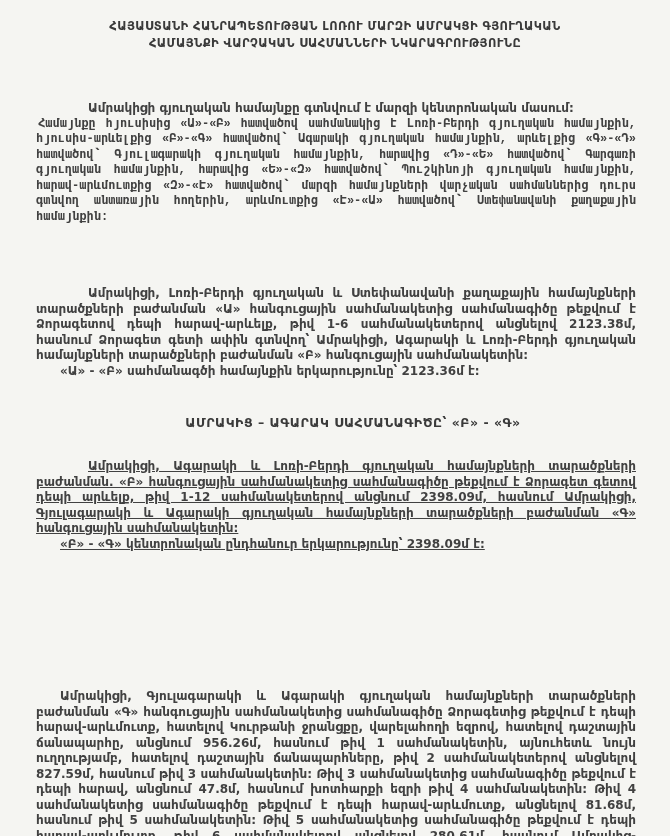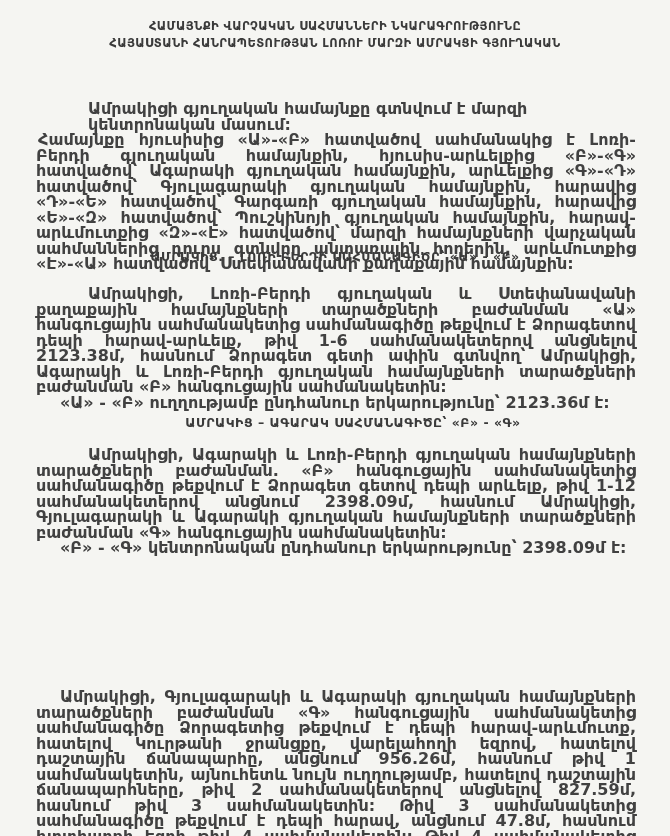--- a/index.html
+++ b/index.html
@@ -26,68 +26,67 @@
     text-align: center;
     font-size: 11.5px;
     line-height: 17px;
     letter-spacing: 0.4px;
     color: #3a3a3a;
   }
   .block {
     position: absolute;
     left: 36px;
     width: 600px;
-    font-size: 16px;
+    font-size: 12px;
     line-height: 15.5px;
     text-align: justify;
     color: #414141;
   }
   .intro { top: 101px; }
   .intro .centered-line { text-align: left; }
   .intro .line1 { padding-left: 52px; }
   .intro .line2 { padding-left: 60px; }
-  .intro .body { text-indent: 2px; }
+  .intro .body { text-indent: 2px; font-family: Liberation Mono, monospace; }
   .section-heading {
     position: absolute;
     left: 0;
     width: 670px;
     text-align: center;
     font-size: 12.5px;
     letter-spacing: 0.5px;
     color: #3a3a3a;
   }
   .h1 { top: 249px; }
   .p1 { top: 286px; }
   .h2 { top: 415px; margin-left: 18px; }
-  .p2 { top: 447px; }
+  .p2 { top: 459px; text-decoration: underline; }
   .h3 { top: 589px; }
   .p3 { top: 645px; }
   .para-first { text-indent: 52px; }
   .total-line { text-indent: 24px; margin-top: 0; }
   .p3 .para-first3 { text-indent: 24px; margin-top: 44px; }
 </style>
 </head>
 <body>
 
 <div class="page">
 
   <div class="doc-title">
+    <div>ՀԱՅԱՍՏԱՆԻ ՀԱՆՐԱՊԵՏՈՒԹՅԱՆ ԼՈՌՈՒ ՄԱՐԶԻ ԱՄՐԱԿՑԻ ԳՅՈՒՂԱԿԱՆ</div>
     <div>ՀԱՄԱՅՆՔԻ ՎԱՐՉԱԿԱՆ ՍԱՀՄԱՆՆԵՐԻ ՆԿԱՐԱԳՐՈՒԹՅՈՒՆԸ</div>
-    <div>ՀԱՅԱՍՏԱՆԻ ՀԱՆՐԱՊԵՏՈՒԹՅԱՆ ԼՈՌՈՒ ՄԱՐԶԻ ԱՄՐԱԿՑԻ ԳՅՈՒՂԱԿԱՆ</div>
   </div>
 
   <div class="block intro">
     <div class="centered-line line1">Ամրակիցի գյուղական  համայնքը գտնվում է մարզի կենտրոնական մասում:</div>
     <div class="body">Համայնքը հյուսիսից «Ա»-«Բ» հատվածով սահմանակից է Լոռի-Բերդի գյուղական համայնքին, հյուսիս-արևելքից «Բ»-«Գ» հատվածով՝ Ագարակի գյուղական համայնքին, արևելքից «Գ»-«Դ» հատվածով՝ Գյուլագարակի գյուղական համայնքին, հարավից «Դ»-«Ե» հատվածով՝ Գարգառի գյուղական համայնքին, հարավից «Ե»-«Զ» հատվածով՝ Պուշկինոյի գյուղական համայնքին, հարավ-արևմուտքից «Զ»-«Է» հատվածով՝ մարզի համայնքների վարչական սահմաններից դուրս գտնվող անտառային հողերին, արևմուտքից «Է»-«Ա» հատվածով՝ Ստեփանավանի քաղաքային համայնքին:</div>
   </div>
 
-  <div class="section-heading h1">ԱՄՐԱԿԻՑ.  – ԼՈՌԻ ԲԵՐԴԻ  ՍԱՀՄԱՆԱԳԻԾԸ՝ «Ա» - «Բ»</div>
   <div class="block p1">
     <div class="para-first">Ամրակիցի, Լոռի-Բերդի գյուղական և Ստեփանավանի քաղաքային համայնքների տարածքների բաժանման «Ա» հանգուցային սահմանակետից սահմանագիծը թեքվում է Ձորագետով դեպի հարավ-արևելք, թիվ 1-6 սահմանակետերով անցնելով 2123.38մ, հասնում Ձորագետ գետի ափին գտնվող՝ Ամրակիցի, Ագարակի և Լոռի-Բերդի գյուղական  համայնքների տարածքների բաժանման «Բ» հանգուցային սահմանակետին:</div>
-    <div class="total-line">«Ա» - «Բ» ուղղությամբ  ընդհանուր երկարությունը՝ 2123.36մ է:</div>
+    <div class="total-line">«Ա» - «Բ» սահմանագծի  համայնքին երկարությունը՝ 2123.36մ է:</div>
   </div>
 
   <div class="section-heading h2">ԱՄՐԱԿԻՑ – ԱԳԱՐԱԿ  ՍԱՀՄԱՆԱԳԻԾԸ՝ «Բ» - «Գ»</div>
   <div class="block p2">
     <div class="para-first">Ամրակիցի, Ագարակի և Լոռի-Բերդի գյուղական   համայնքների տարածքների բաժանման. «Բ» հանգուցային սահմանակետից սահմանագիծը թեքվում է Ձորագետ գետով դեպի արևելք,  թիվ 1-12 սահմանակետերով անցնում 2398.09մ, հասնում Ամրակիցի, Գյուլագարակի և  Ագարակի գյուղական  համայնքների տարածքների բաժանման «Գ» հանգուցային սահմանակետին:</div>
     <div class="total-line">«Բ» - «Գ» կենտրոնական ընդհանուր երկարությունը՝ 2398.09մ է:</div>
   </div>
 
   <div class="block p3">
     <div class="para-first3">Ամրակիցի, Գյուլագարակի և  Ագարակի  գյուղական  համայնքների տարածքների բաժանման «Գ» հանգուցային սահմանակետից սահմանագիծը Ձորագետից թեքվում է դեպի հարավ-արևմուտք, հատելով Կուրթանի ջրանցքը, վարելահողի եզրով, հատելով դաշտային ճանապարհը, անցնում 956.26մ, հասնում թիվ 1 սահմանակետին, այնուհետև նույն ուղղությամբ, հատելով դաշտային ճանապարհները, թիվ 2 սահմանակետերով անցնելով 827.59մ, հասնում թիվ 3 սահմանակետին: Թիվ 3 սահմանակետից սահմանագիծը թեքվում է դեպի հարավ, անցնում 47.8մ, հասնում խոտհարքի եզրի թիվ 4 սահմանակետին: Թիվ 4 սահմանակետից սահմանագիծը թեքվում է դեպի հարավ-արևմուտք, անցնելով 81.68մ, հասնում թիվ 5 սահմանակետին: Թիվ 5 սահմանակետից սահմանագիծը թեքվում է դեպի հարավ-արևմուտք, թիվ 6 սահմանակետով անցնելով 280.61մ, հասնում Ամրակից-Գյուլագարակ  ավտոճանապարհի եզրի թիվ 7 սահմանակետին: Թիվ 7 սահմանակետից սահմանագիծը նույն ուղղությամբ, հատելով վերը նշված ճանապարհը, վարելահողի և</div>

